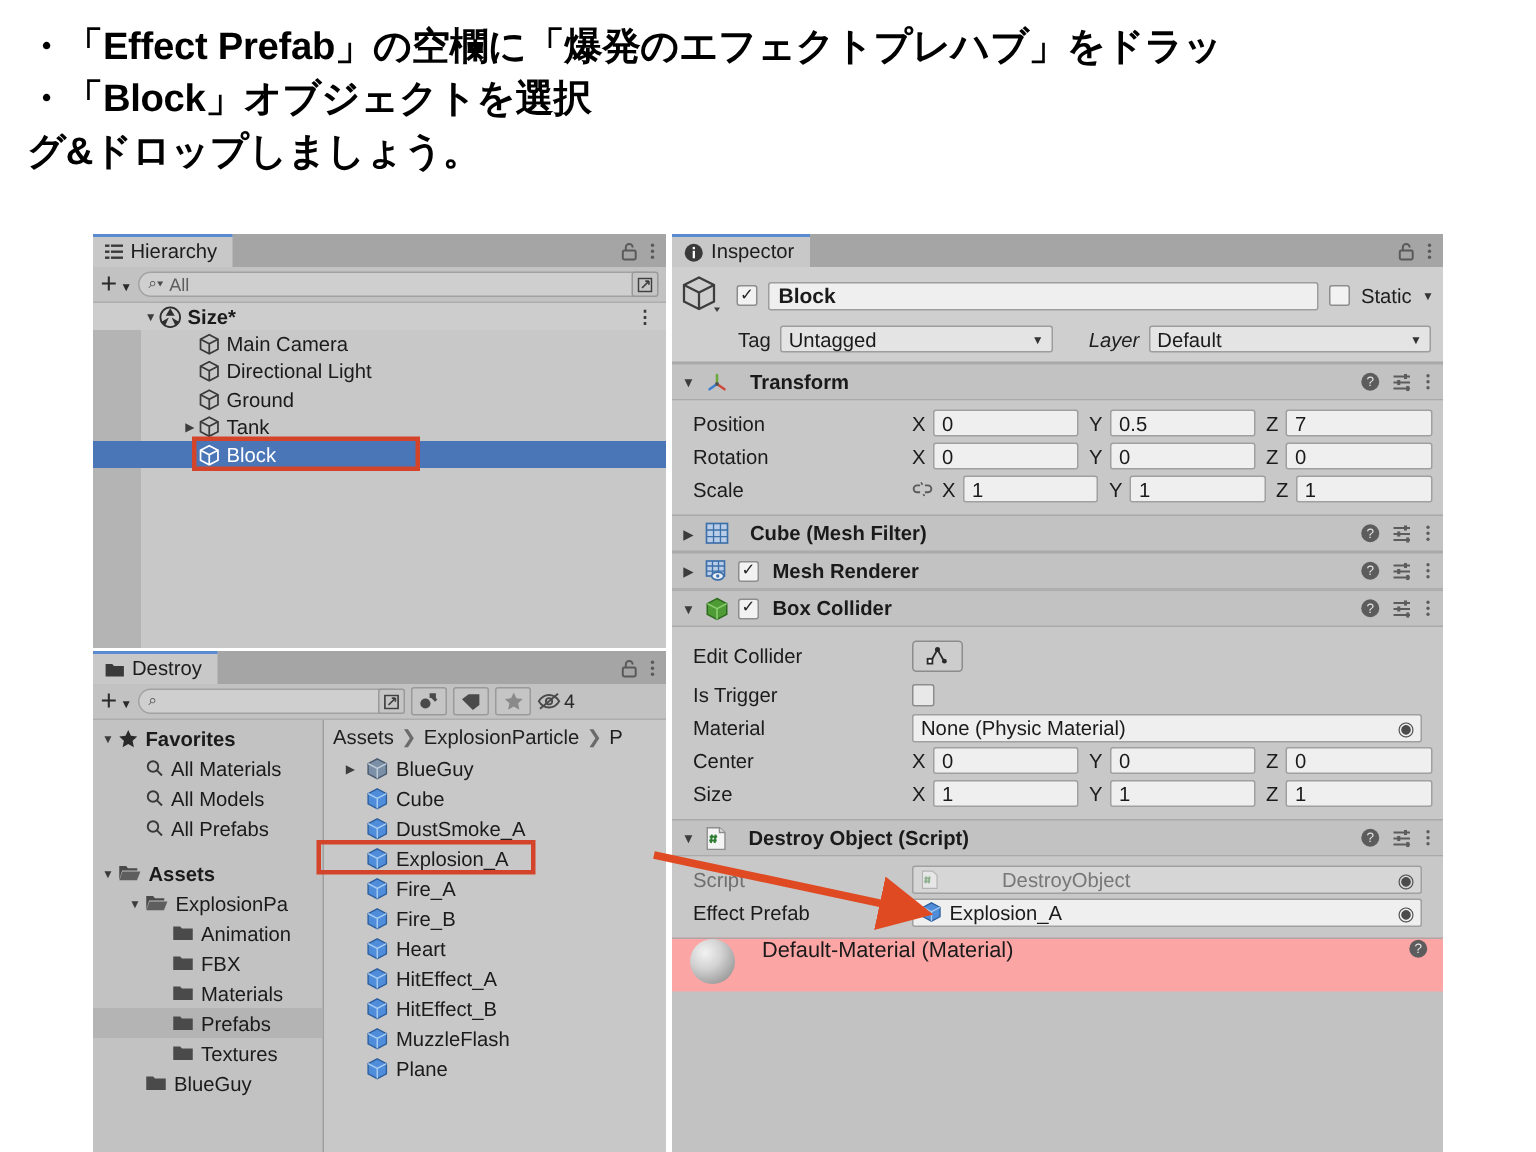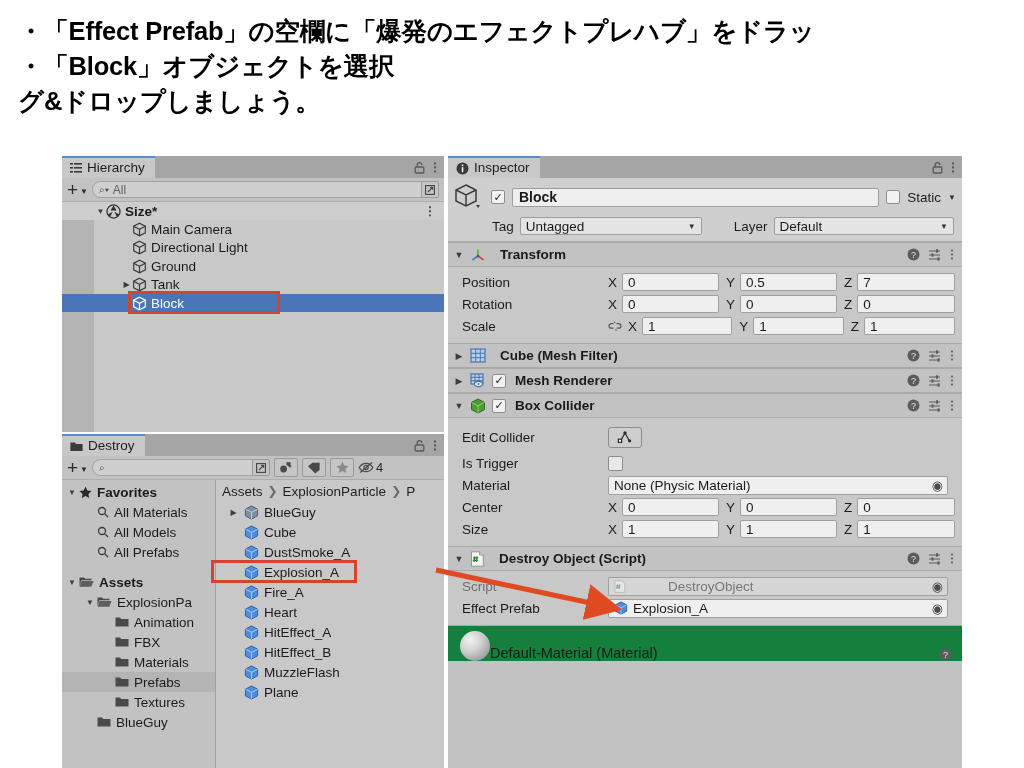--- a/index.html
+++ b/index.html
@@ -158,22 +158,22 @@
     margin-right: 14px;
   }
   .objfield.dim { background: #d6d6d6; color: #777; gap: 42px; }
   .objfield .dot { margin-left: auto; font-size: 13px; color: #4b4b4b; }
   .btn-small {
     width: 34px; height: 21px; background: #cdcdcd; border: 1px solid #8c8c8c;
     border-radius: 3px; display: flex; align-items: center; justify-content: center;
   }
 
   .mat-header {
-    height: 36px; background: #15803d; border-top: 1px solid #aaa;
-    display: flex; align-items: flex-end; gap: 0; padding: 0 10px 0 12px;
+    height: 36px; background: #fca5a5; border-top: 1px solid #aaa;
+    display: flex; align-items: flex-start; gap: 18px; padding: 0 10px 0 12px;
   }
   .mat-header .mtitle { font-size: 14.5px; color: #1a1a1a; }
   .sphere {
     width: 30px; height: 30px; border-radius: 50%;
     background: radial-gradient(circle at 34% 30%, #f2f2f2 0%, #d2d2d2 38%, #9d9d9d 78%, #7e7e7e 100%);
   }
 
   
   .hl-rect { position: absolute; border: 3px solid #d4442a; pointer-events: none; }
   #overlay { position: absolute; left: 0; top: 0; width: 1024px; height: 768px; pointer-events: none; }
@@ -616,20 +616,30 @@
                 <span>Fire_A</span>
               </div>
               <div class="arow">
                 <span class="arrow" style="width:11px;font-size:8px;color:#3c3c3c;text-align:center"></span>
                 <span style="display:inline-flex;line-height:0">
                   <svg width="15" height="15" viewBox="0 0 16 16">
                     <path d="M8 1 14.5 4.4v7.2L8 15 1.5 11.6V4.4z" fill="#4f8ddb" stroke="#2d5f9e" stroke-width="1"></path>
                     <path d="M1.5 4.4 8 7.8l6.5-3.4M8 7.8V15" fill="none" stroke="#a8cdf2" stroke-width="1"></path>
                   </svg>
                 </span>
+                <span>Fire_B</span>
+              </div>
+              <div class="arow">
+                <span class="arrow" style="width:11px;font-size:8px;color:#3c3c3c;text-align:center"></span>
+                <span style="display:inline-flex;line-height:0">
+                  <svg width="15" height="15" viewBox="0 0 16 16">
+                    <path d="M8 1 14.5 4.4v7.2L8 15 1.5 11.6V4.4z" fill="#4f8ddb" stroke="#2d5f9e" stroke-width="1"></path>
+                    <path d="M1.5 4.4 8 7.8l6.5-3.4M8 7.8V15" fill="none" stroke="#a8cdf2" stroke-width="1"></path>
+                  </svg>
+                </span>
                 <span>Heart</span>
               </div>
               <div class="arow">
                 <span class="arrow" style="width:11px;font-size:8px;color:#3c3c3c;text-align:center"></span>
                 <span style="display:inline-flex;line-height:0">
                   <svg width="15" height="15" viewBox="0 0 16 16">
                     <path d="M8 1 14.5 4.4v7.2L8 15 1.5 11.6V4.4z" fill="#4f8ddb" stroke="#2d5f9e" stroke-width="1"></path>
                     <path d="M1.5 4.4 8 7.8l6.5-3.4M8 7.8V15" fill="none" stroke="#a8cdf2" stroke-width="1"></path>
                   </svg>
                 </span>
@@ -723,21 +733,21 @@
             <span class="chk empty">✓</span>
             <span class="lbl">Static</span>
             <span class="dc" style="font-size:8px;color:#333;">▼</span>
           </div>
           <div class="obj-row2">
             <span class="lbl">Tag</span>
             <span class="dropdown" style="width:182px;">
               <span>Untagged</span>
               <span class="dc">▼</span>
             </span>
-            <span class="lbl" style="margin-left:26px;">Layer</span>
+            <span class="lbl" style="margin-left:18px;font-style:italic;">Layer</span>
             <span class="dropdown" style="flex:1;margin-right:2px;">
               <span>Default</span>
               <span class="dc">▼</span>
             </span>
           </div>
         </div>
 
         <div class="comp-header">
           <span class="foldarrow">▼</span>
           <span class="icon">

